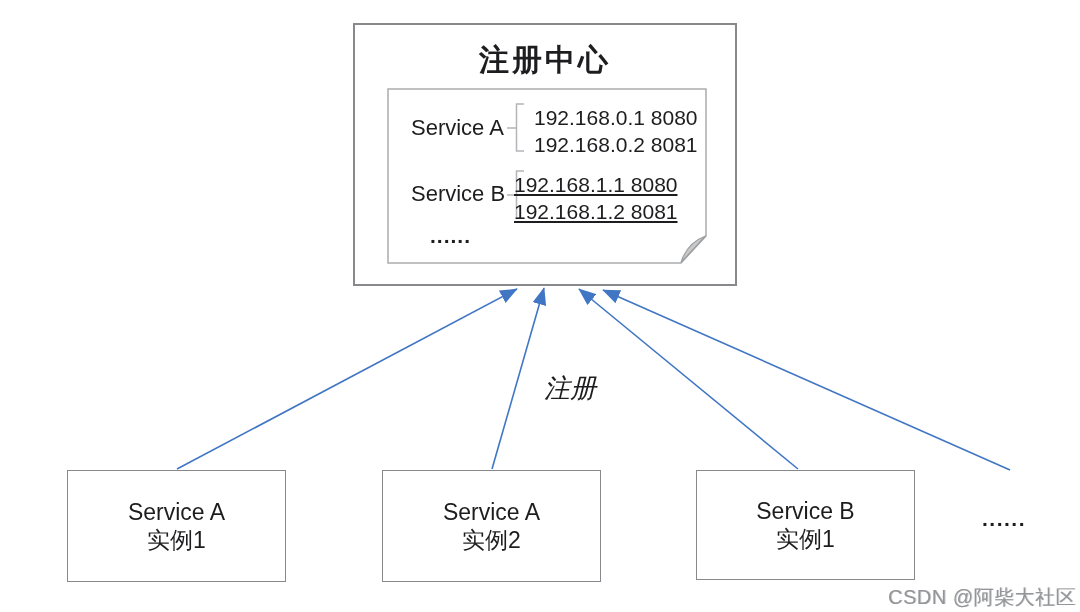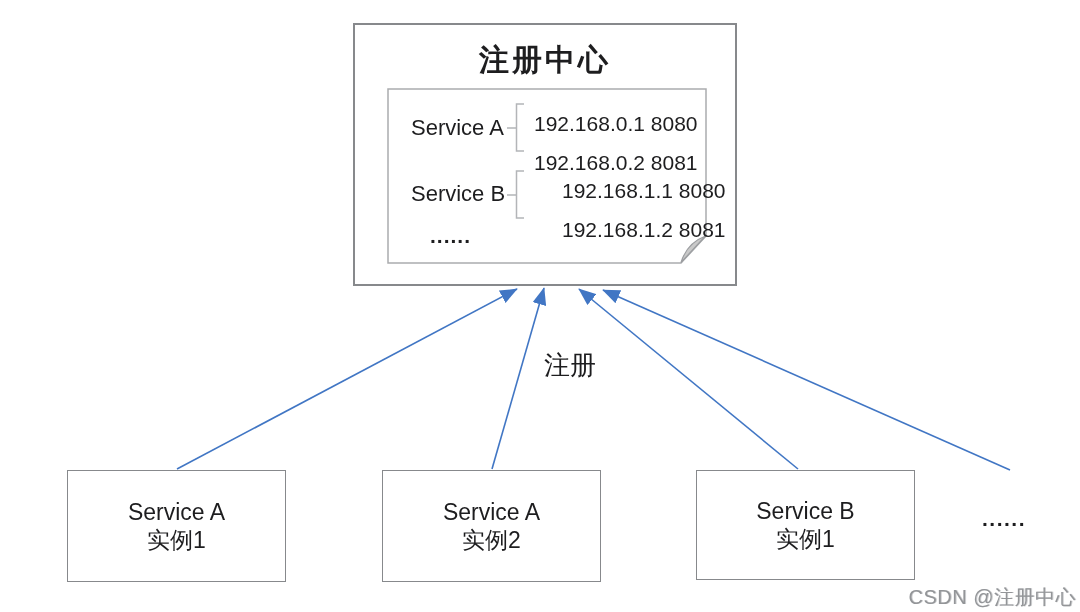--- a/index.html
+++ b/index.html
@@ -29,28 +29,28 @@
     position:absolute;left:353px;top:23px;width:384px;height:263px;
     border:2px solid var(--border);background:transparent;
   }
   .registry-title{
     position:absolute;left:353px;top:40px;width:384px;height:38px;
     text-align:center;font-size:30px;font-weight:700;letter-spacing:3px;
   }
   .svc-label{position:absolute;font-size:22px;}
   .svc-a-label{left:411px;top:115px;}
   .svc-b-label{left:411px;top:181px;}
-  .ip-block{position:absolute;font-size:21px;line-height:39px;white-space:pre;}
+  .ip-block{position:absolute;font-size:21px;line-height:27px;white-space:pre;}
   .ip-a{left:534px;top:104px;}
-  .ip-b{left:562px;top:171px;}
+  .ip-b{left:514px;top:171px;text-decoration:underline;}
   .inner-ellipsis{
     position:absolute;left:430px;top:224px;font-size:21px;font-weight:700;
     letter-spacing:1px;
   }
-  .edge-label{position:absolute;left:544px;top:348px;font-size:26px;}
+  .edge-label{position:absolute;left:544px;top:371px;font-size:26px;font-style:italic;}
   .node-box{
     position:absolute;width:219px;height:112px;border:1.6px solid var(--border);
     display:flex;flex-direction:column;align-items:center;justify-content:center;
     font-size:23px;line-height:28px;text-align:center;background:#fff;
   }
   .node-1{left:67px;top:470px;}
   .node-2{left:382px;top:470px;}
   .node-3{left:696px;top:470px;height:110px;}
   .more-ellipsis{
     position:absolute;left:982px;top:507px;font-size:21px;font-weight:700;
@@ -108,15 +108,15 @@
     <div>Service A</div>
     <div>实例2</div>
   </div>
   <div class="node-box node-3">
     <div>Service B</div>
     <div>实例1</div>
   </div>
 
   <div class="more-ellipsis">......</div>
 
-  <div class="watermark">CSDN @注册中心</div>
+  <div class="watermark">CSDN @阿柴大社区</div>
 
 </div>
 
 </body></html>

